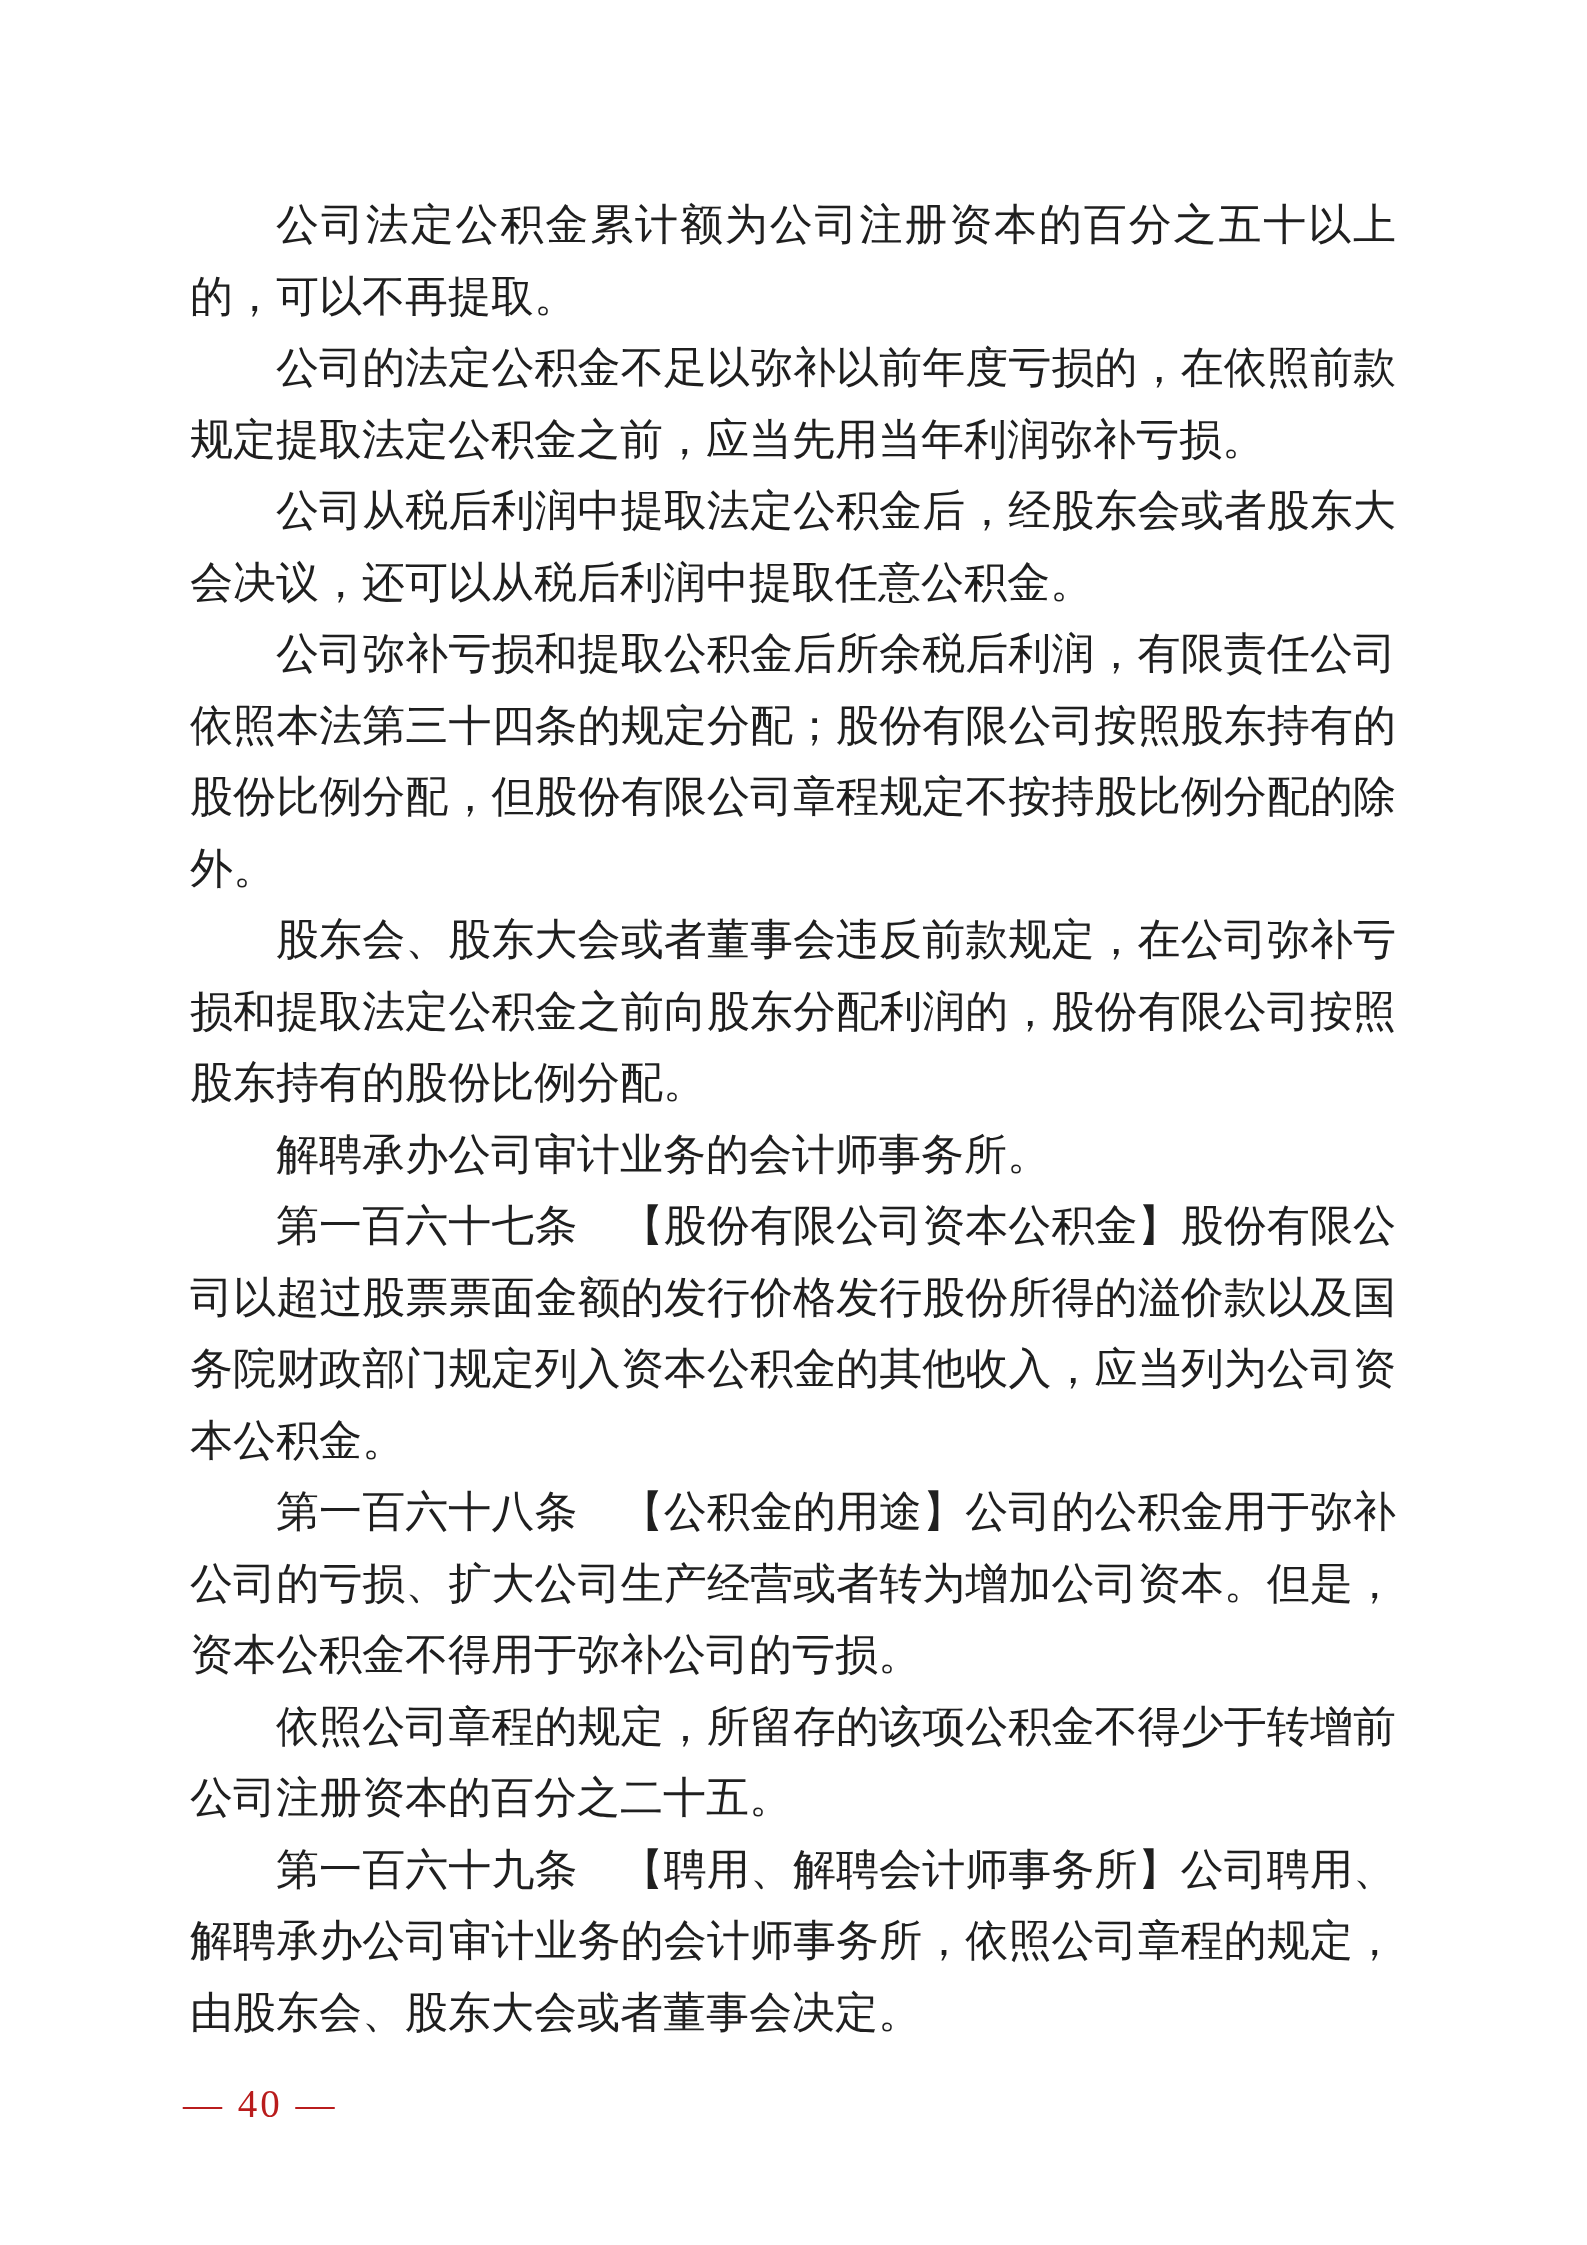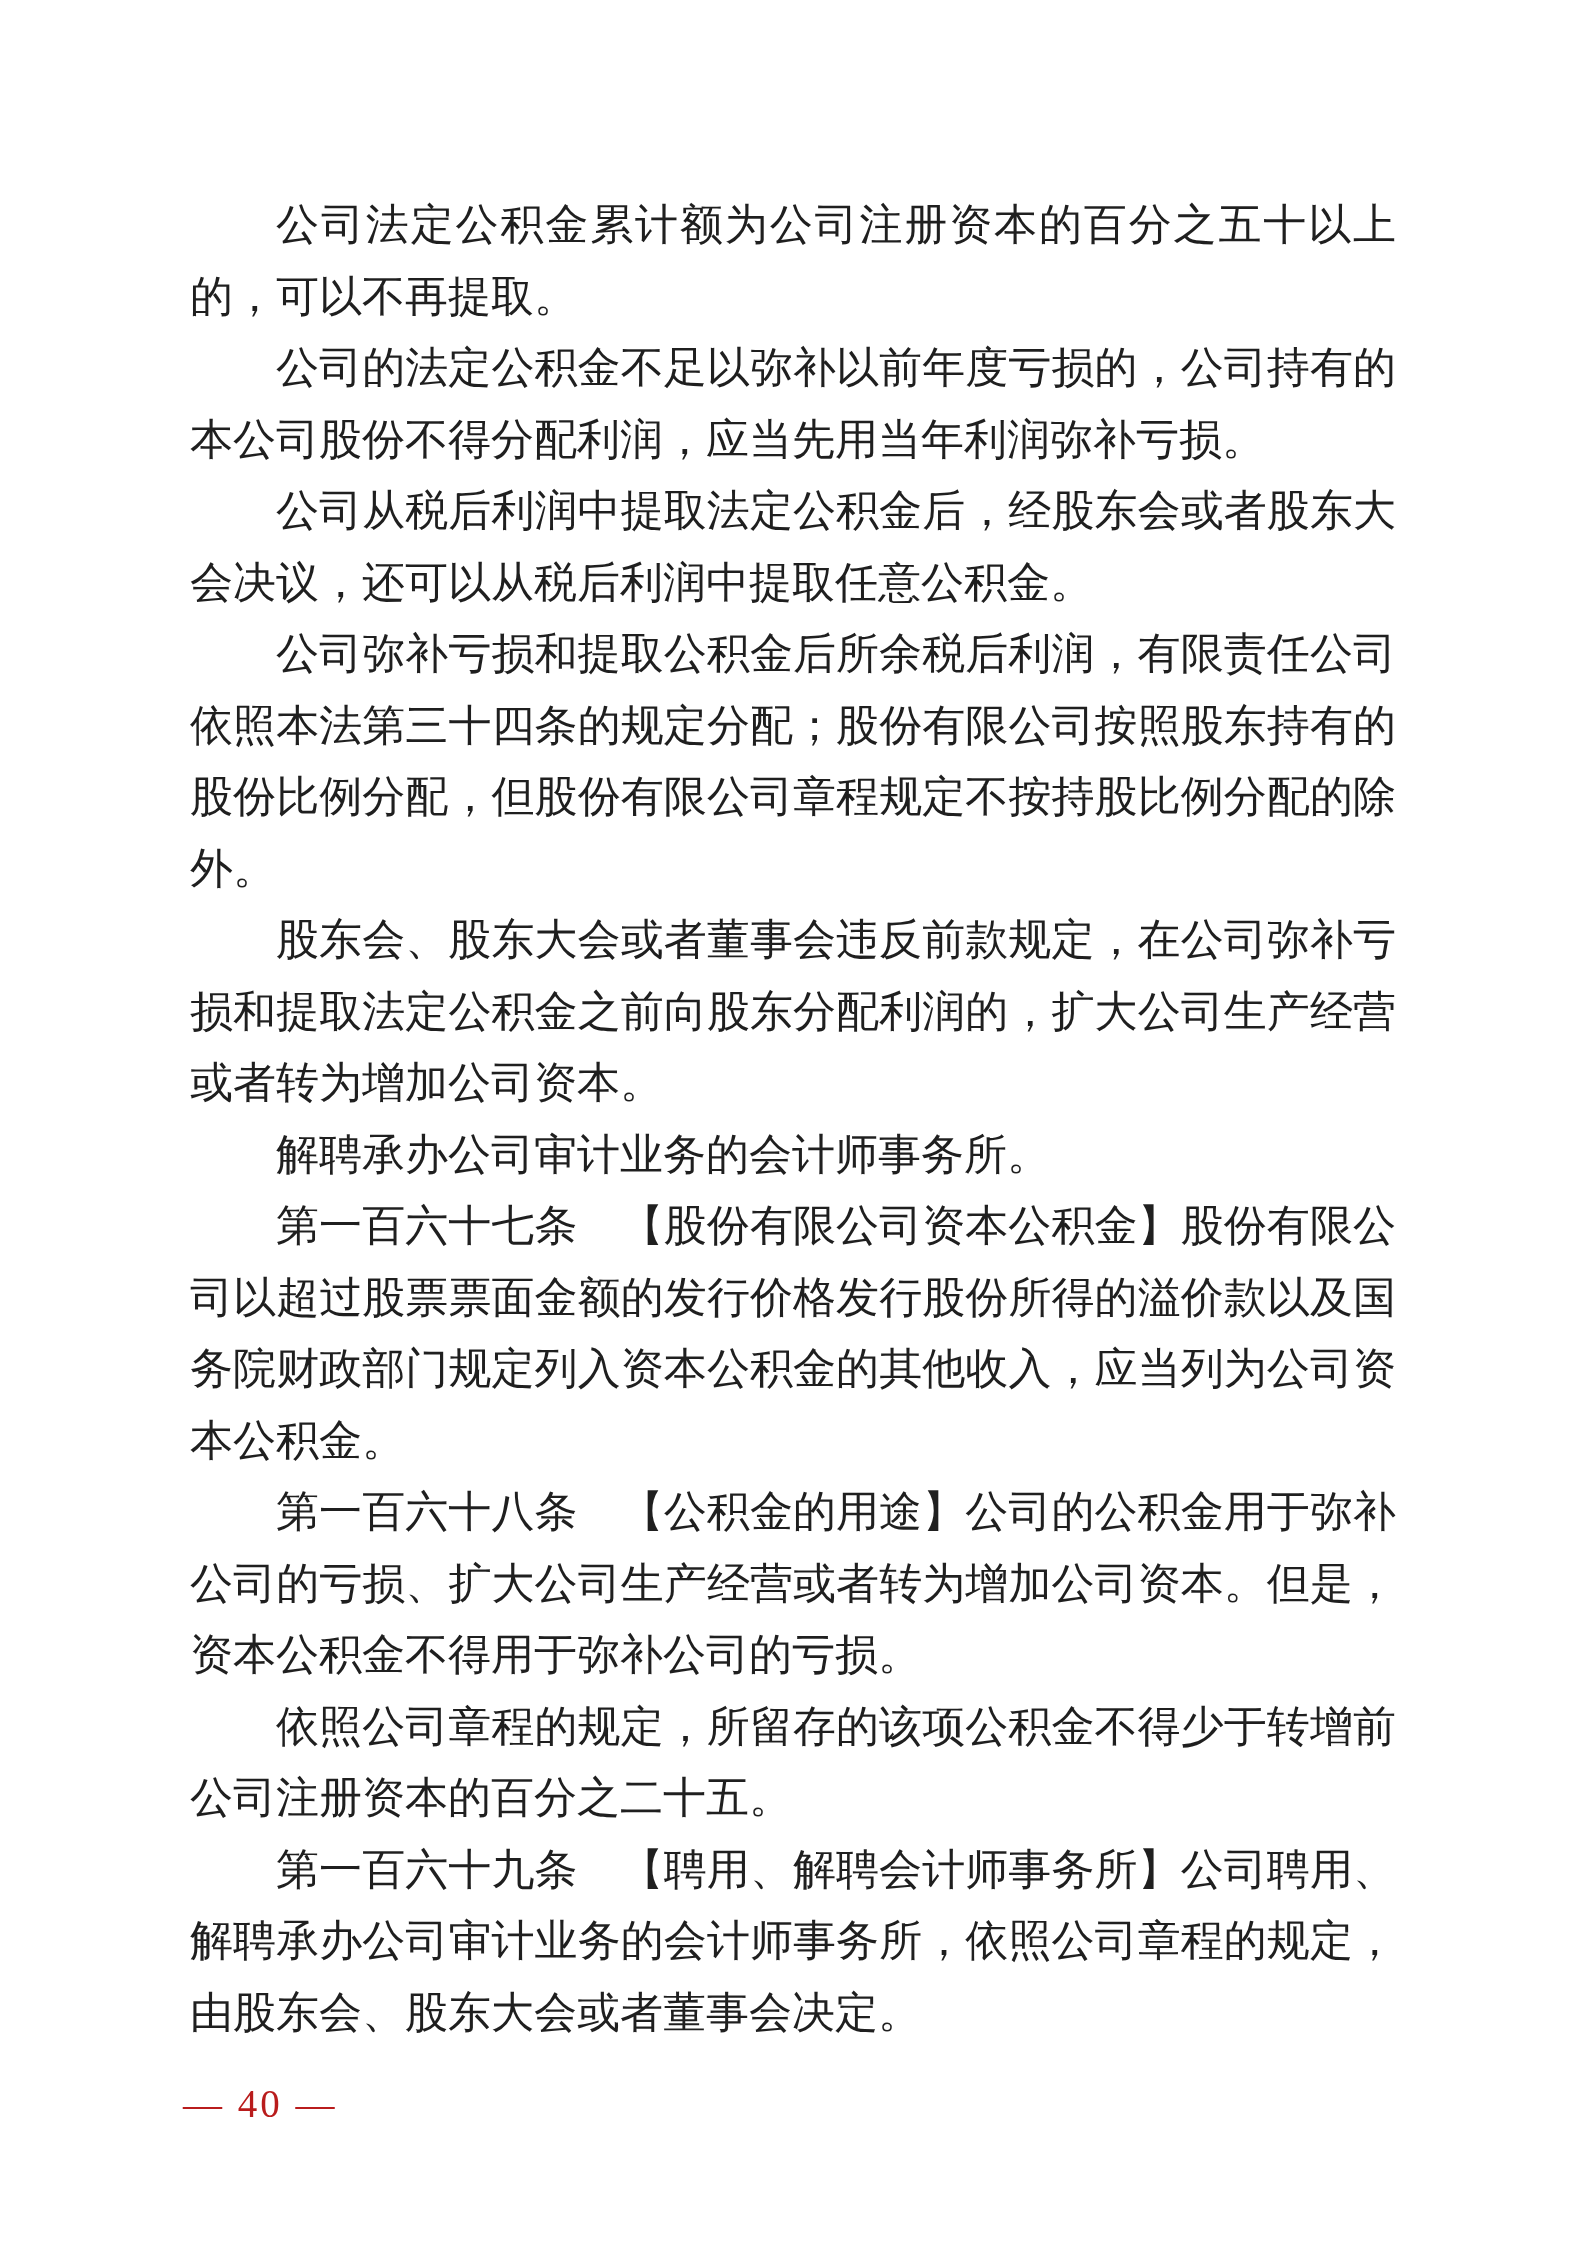--- a/index.html
+++ b/index.html
@@ -51,24 +51,24 @@
     white-space: nowrap;
   }
 </style>
 </head>
 <body>
 
 <div class="page">
 
   <div class="text-block">
     <p>公司法定公积金累计额为公司注册资本的百分之五十以上的，可以不再提取。</p>
-    <p>公司的法定公积金不足以弥补以前年度亏损的，公司持有的本公司股份不得分配利润，应当先用当年利润弥补亏损。</p>
+    <p>公司的法定公积金不足以弥补以前年度亏损的，在依照前款规定提取法定公积金之前，应当先用当年利润弥补亏损。</p>
     <p>公司从税后利润中提取法定公积金后，经股东会或者股东大会决议，还可以从税后利润中提取任意公积金。</p>
     <p>公司弥补亏损和提取公积金后所余税后利润，有限责任公司依照本法第三十四条的规定分配；股份有限公司按照股东持有的股份比例分配，但股份有限公司章程规定不按持股比例分配的除外。</p>
-    <p>股东会、股东大会或者董事会违反前款规定，在公司弥补亏损和提取法定公积金之前向股东分配利润的，扩大公司生产经营或者转为增加公司资本。</p>
+    <p>股东会、股东大会或者董事会违反前款规定，在公司弥补亏损和提取法定公积金之前向股东分配利润的，股份有限公司按照股东持有的股份比例分配。</p>
     <p>解聘承办公司审计业务的会计师事务所。</p>
     <p>第一百六十七条　【股份有限公司资本公积金】股份有限公司以超过股票票面金额的发行价格发行股份所得的溢价款以及国务院财政部门规定列入资本公积金的其他收入，应当列为公司资本公积金。</p>
     <p>第一百六十八条　【公积金的用途】公司的公积金用于弥补公司的亏损、扩大公司生产经营或者转为增加公司资本。但是，资本公积金不得用于弥补公司的亏损。</p>
     <p>依照公司章程的规定，所留存的该项公积金不得少于转增前公司注册资本的百分之二十五。</p>
     <p>第一百六十九条　【聘用、解聘会计师事务所】公司聘用、解聘承办公司审计业务的会计师事务所，依照公司章程的规定，由股东会、股东大会或者董事会决定。</p>
   </div>
 
   <div class="page-number">— 40 —</div>
 
 </div>

